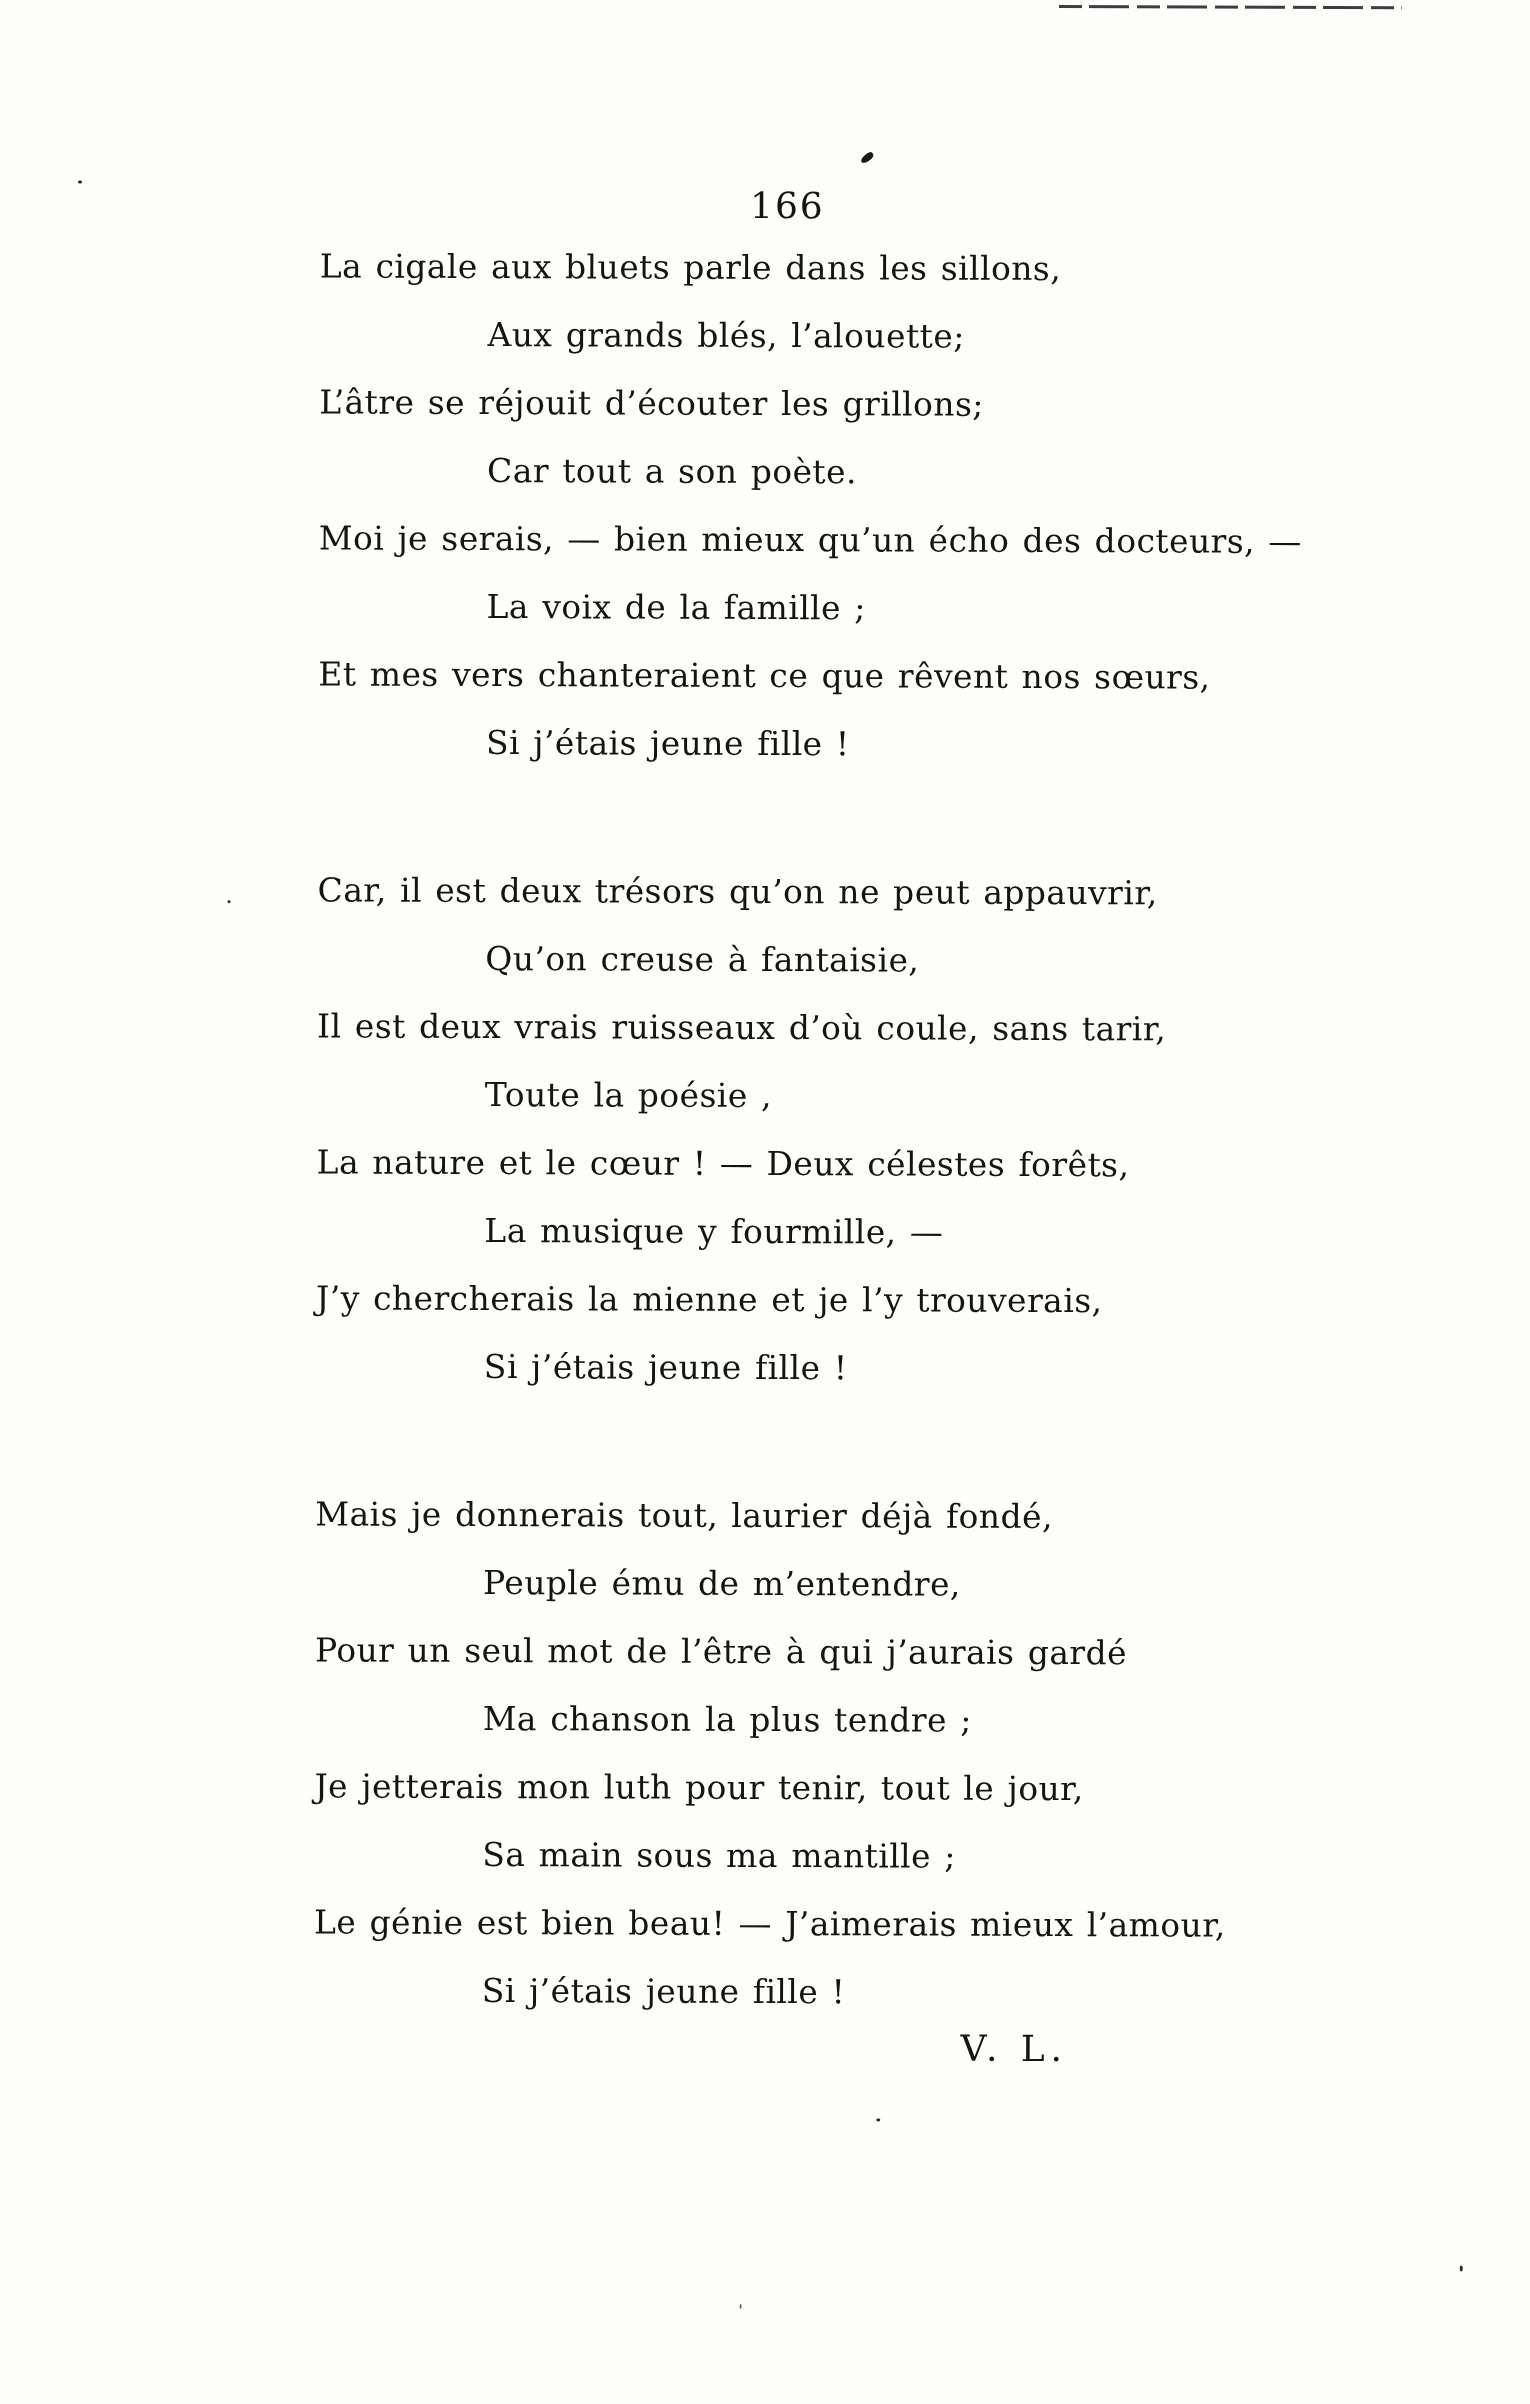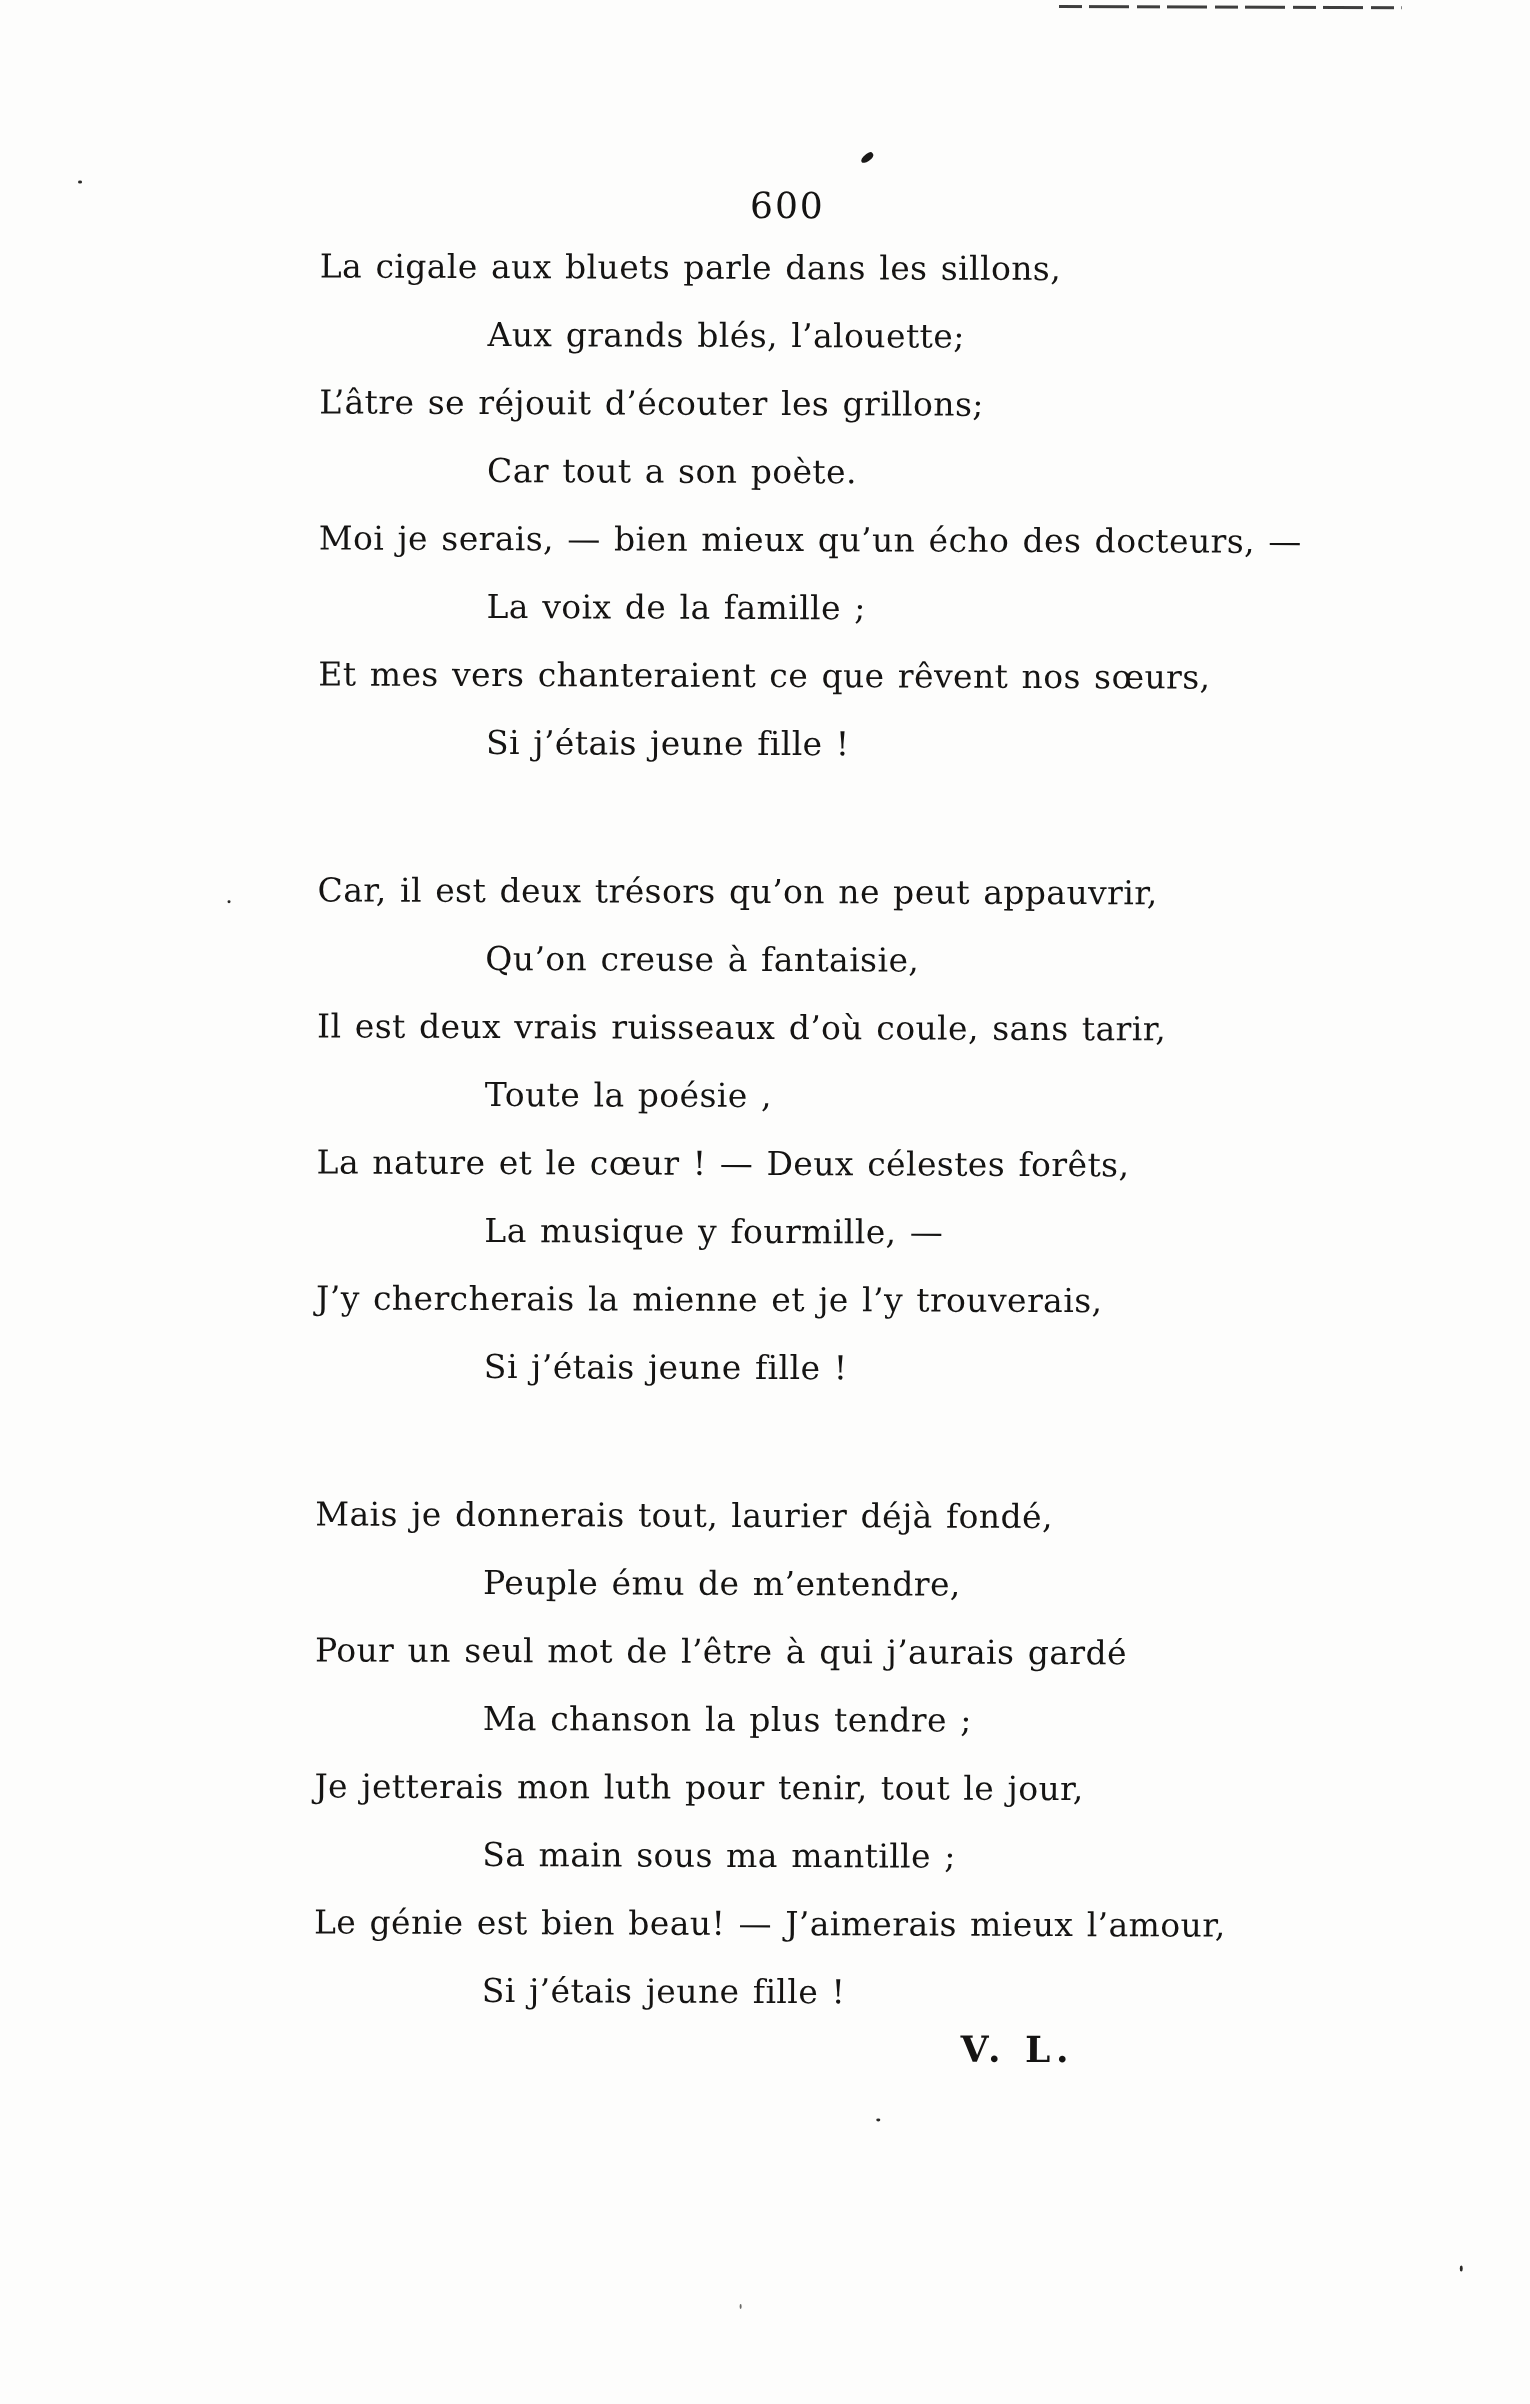--- a/index.html
+++ b/index.html
@@ -73,41 +73,40 @@
     white-space: nowrap;
   }
   .line.long  { margin-left: 320px; }
   .line.short { margin-left: 488px; }
   .signature {
     position: absolute;
     top: 2027px;
     left: 967px;
     font-size: 36px;
     letter-spacing: 5.9px;
-    font-weight: bold;
   }
   .speck {
     position: absolute;
     background: #2a2927;
     border-radius: 50%;
   }
   .speck.s1 { top: 183px;  left: 78px;   width: 3.9px; height: 2.9px; }
   .speck.s2 { top: 902px;  left: 230px;  width: 2.9px; height: 2.9px; }
   .speck.s3 { top: 2118px; left: 883px;  width: 3.9px; height: 2.9px; }
   .speck.s4 { top: 2263px; left: 1467px; width: 2.9px; height: 5.9px; }
   .speck.s5 { top: 2304px; left: 747px;  width: 2px; height: 4.9px; opacity: .7; }
 </style>
 </head>
 <body style="background: rgb(253, 253, 252); color: rgb(21, 20, 19);">
 
 <div class="page">
 
   <div class="top-rule"></div>
 
-  <div class="page-number">600</div>
+  <div class="page-number">166</div>
 
   <div class="ink-mark"></div>
 
   <div class="poem">
       <div class="stanza">
         <div class="line long">La cigale aux bluets parle dans les sillons,</div>
         <div class="line short">Aux grands blés, l’alouette;</div>
         <div class="line long">L’âtre se réjouit d’écouter les grillons;</div>
         <div class="line short">Car tout a son poète.</div>
         <div class="line long">Moi je serais, — bien mieux qu’un écho des docteurs, —</div>

